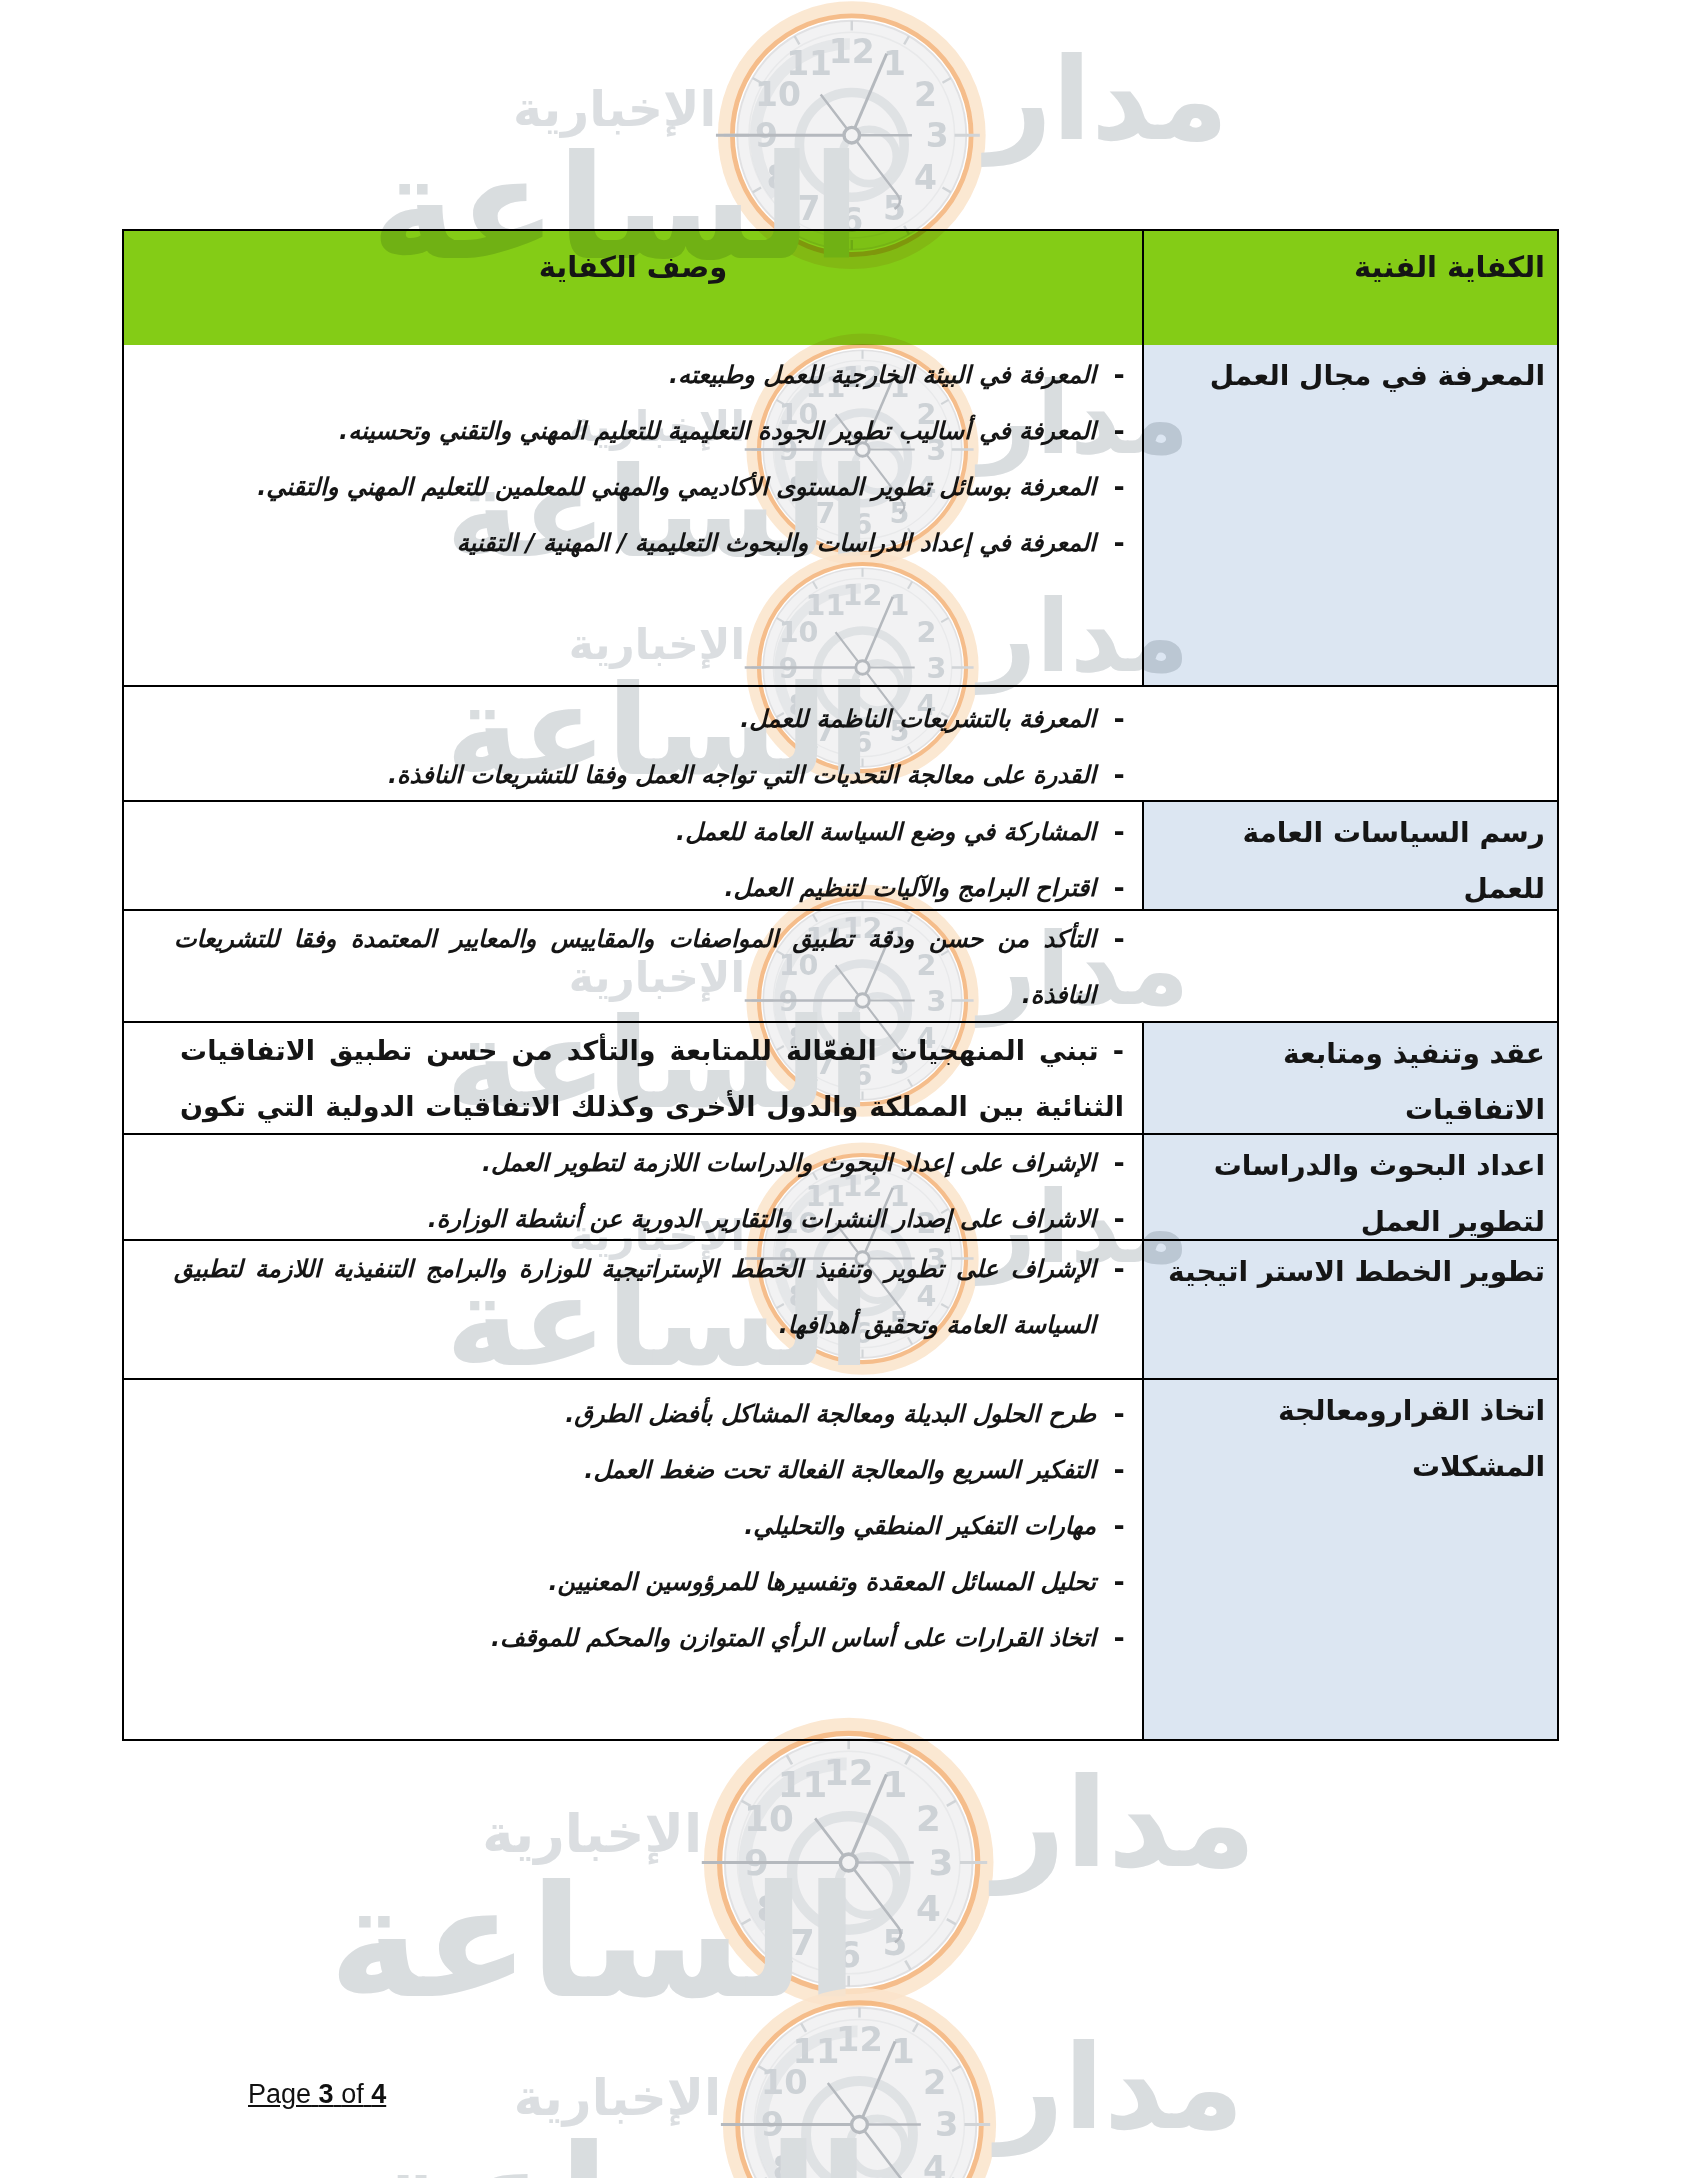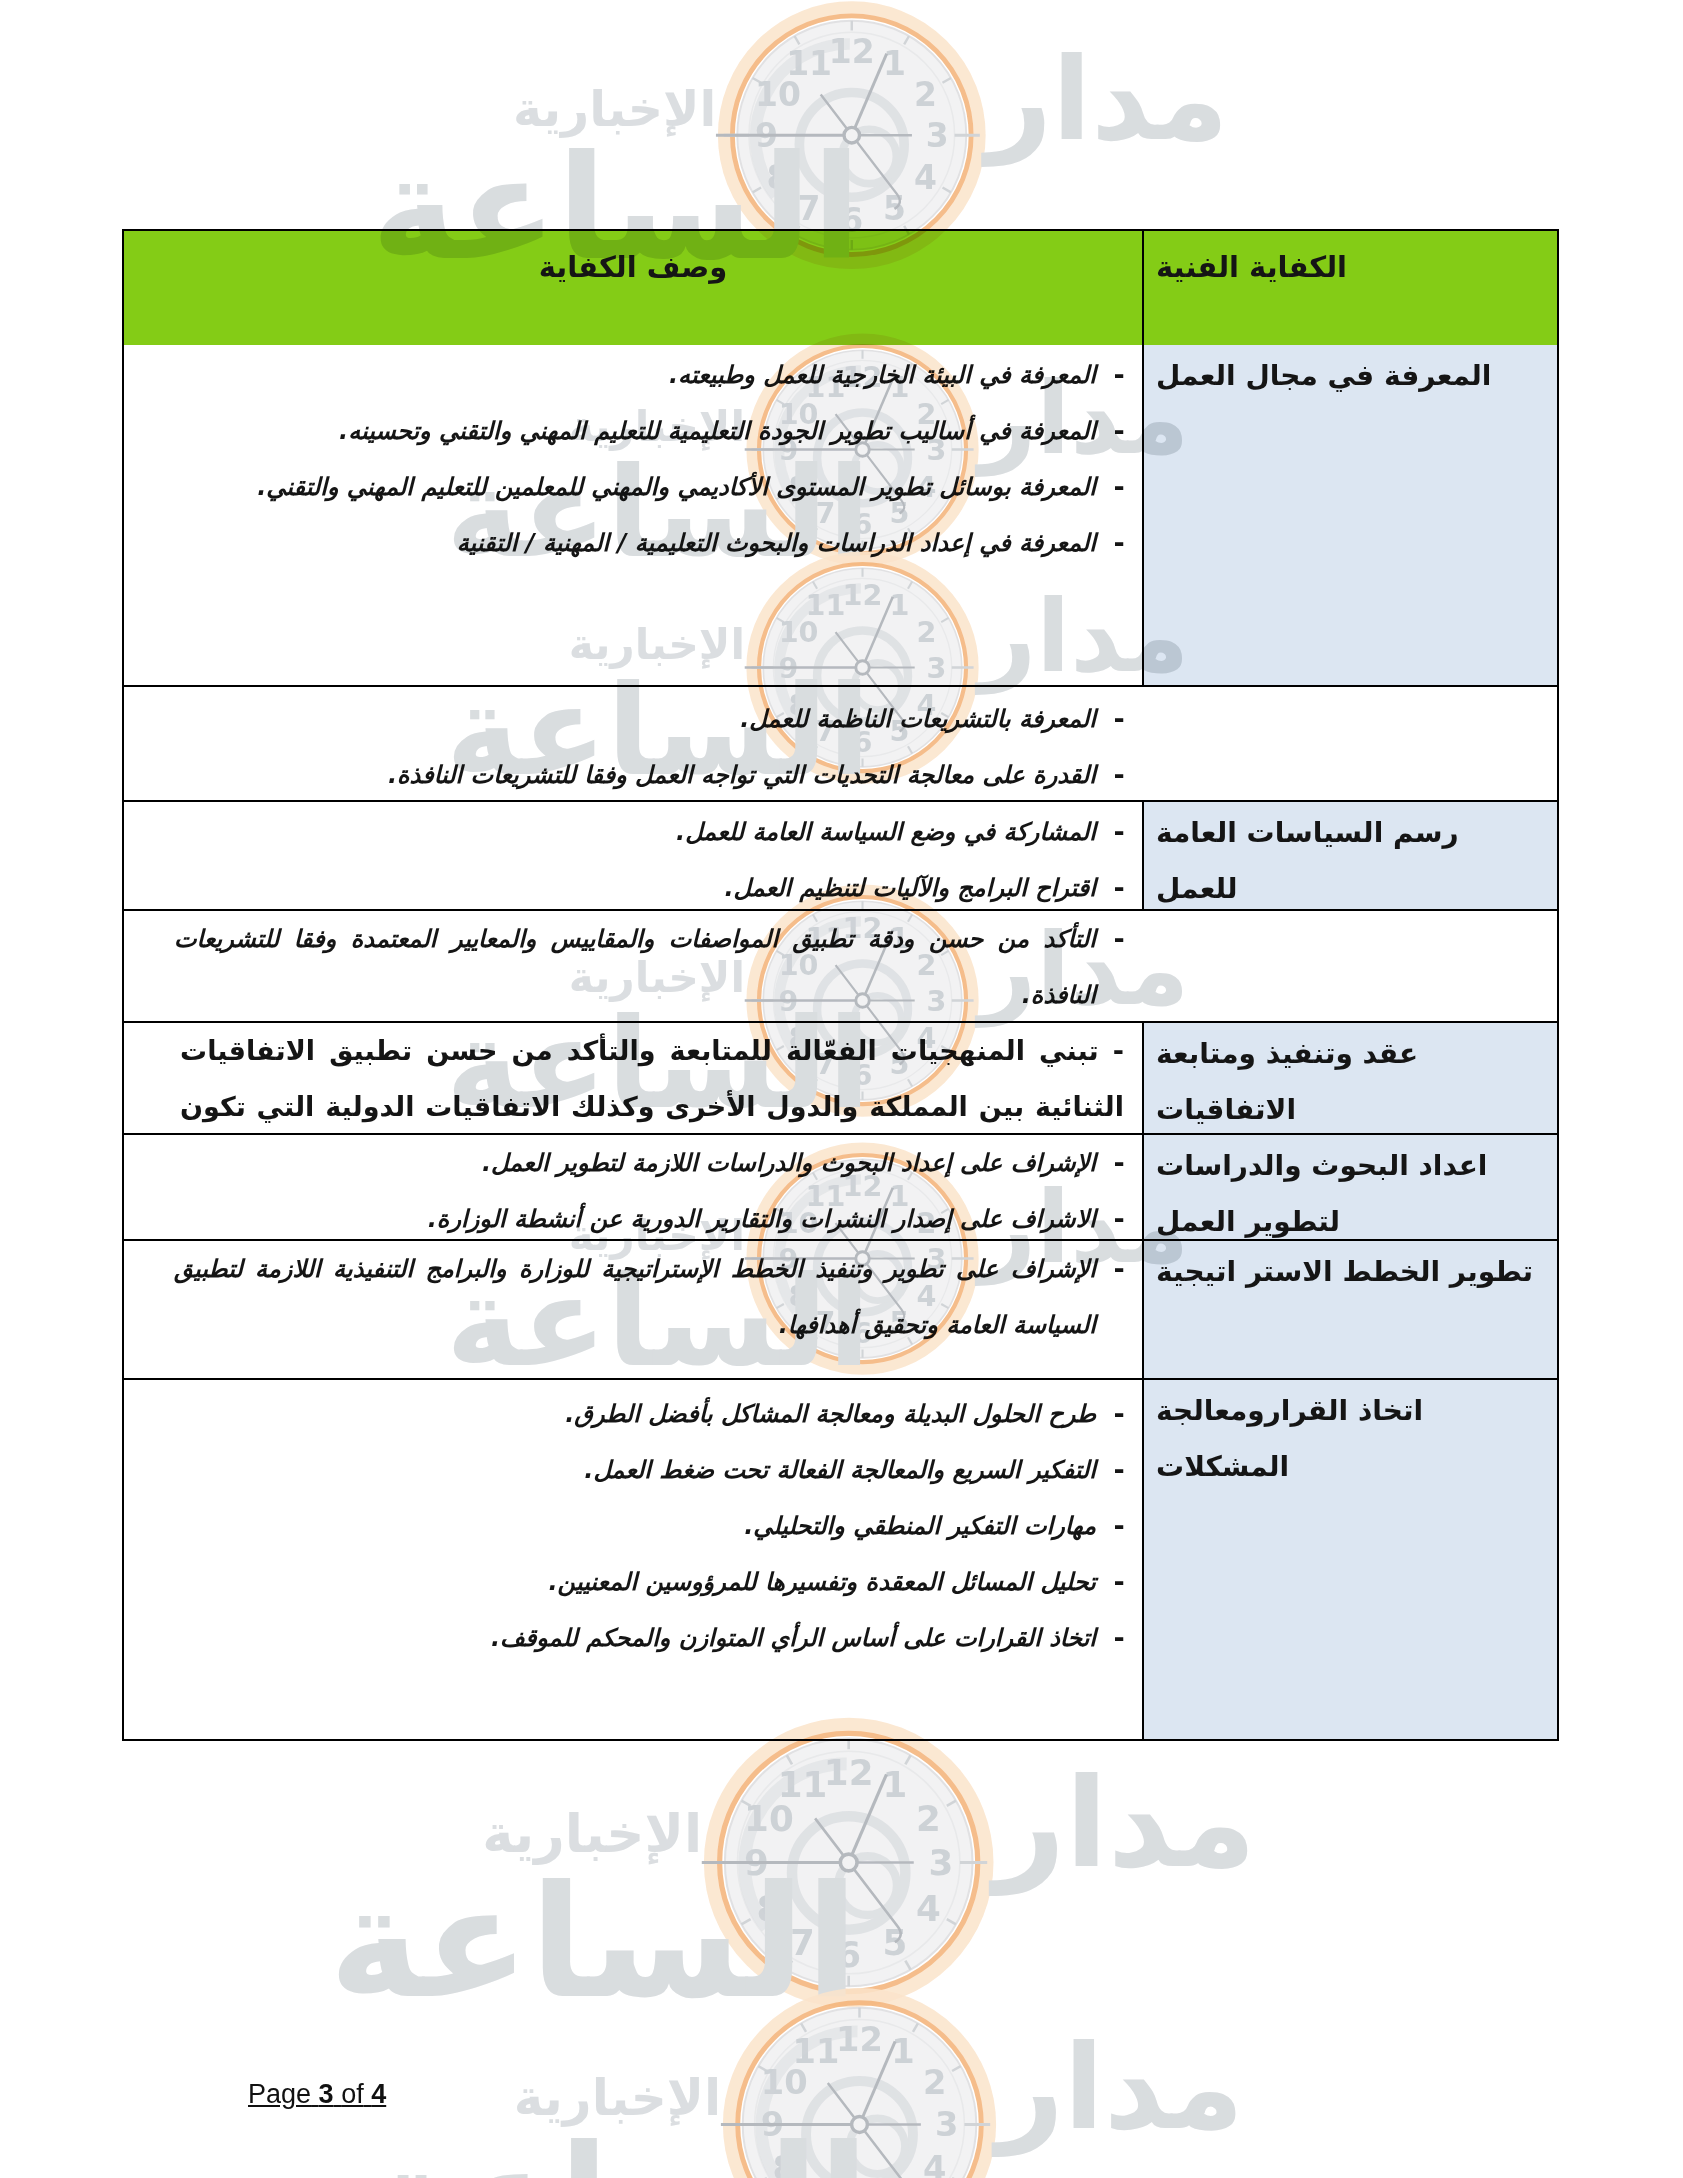--- a/index.html
+++ b/index.html
@@ -8,21 +8,21 @@
   .page{position:absolute;inset:0;background:#ffffff;}
 
   
   .comp-table{position:absolute;left:122px;top:229px;width:1437px;
               border:2px solid #000;box-sizing:border-box;z-index:1;background:transparent;}
   .trow{display:flex;box-sizing:border-box;overflow:hidden;}
   .trow + .trow{border-top:2px solid #000;}
   .cell-desc{width:1018px;box-sizing:border-box;overflow:hidden;
              padding:0 0 0 50px;direction:rtl;}
   .cell-label{width:415px;box-sizing:border-box;border-left:2px solid #000;
-              background:#dce6f2;direction:rtl;text-align:left;
+              background:#dce6f2;direction:rtl;text-align:right;
               padding:3px 12px 0 12px;overflow:hidden;
               font-weight:bold;font-size:28px;line-height:56px;color:#151515;}
   .hdr .cell-desc,.hdr .cell-label{background:#84cc16;}
   .hdr .cell-desc{padding:8px 0 0 0;text-align:center;font-weight:bold;
                   font-size:29px;line-height:56px;color:#151515;}
   .hdr .cell-label{padding-top:8px;font-size:29px;}
   .bullet{display:flex;align-items:flex-start;direction:rtl;}
   .dash{flex:0 0 46px;text-align:center;font-size:27px;line-height:56px;
         font-weight:bold;color:#151515;}
   .btxt{flex:1;font-size:24px;line-height:56px;color:#151515;

